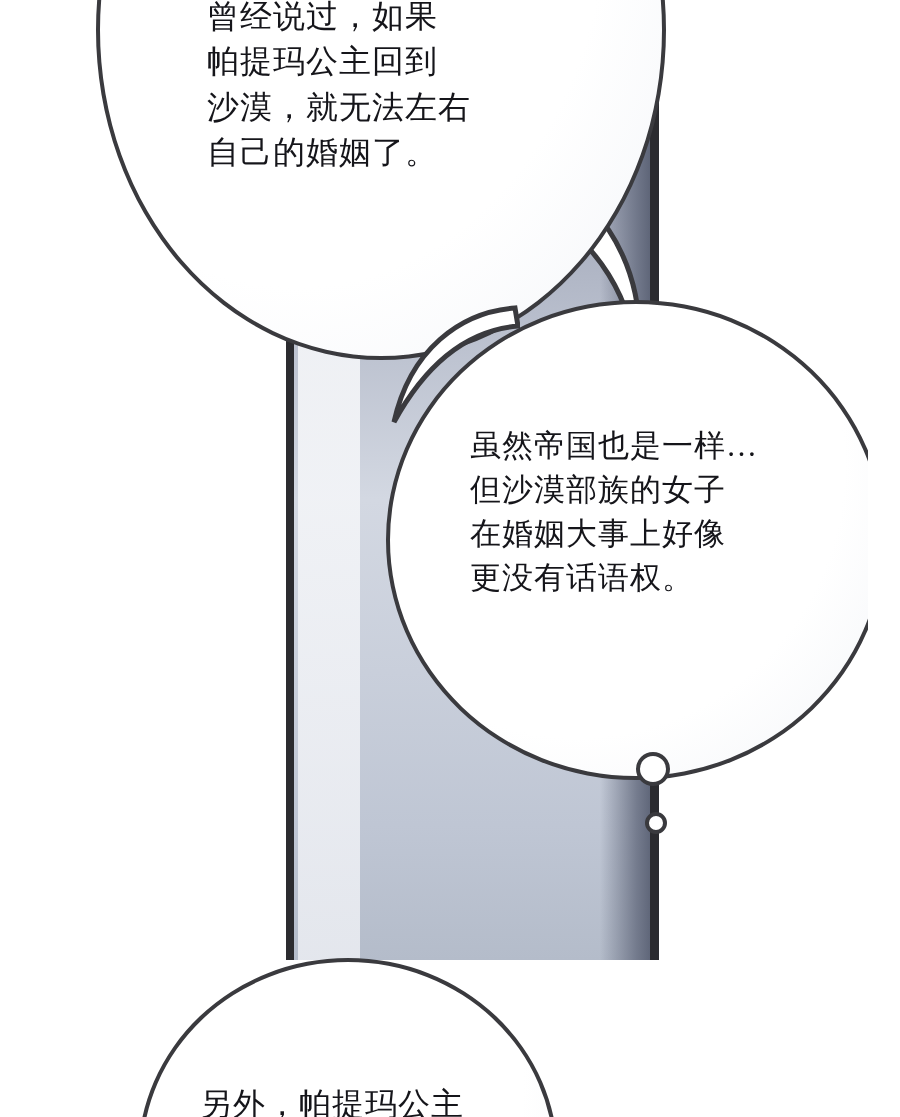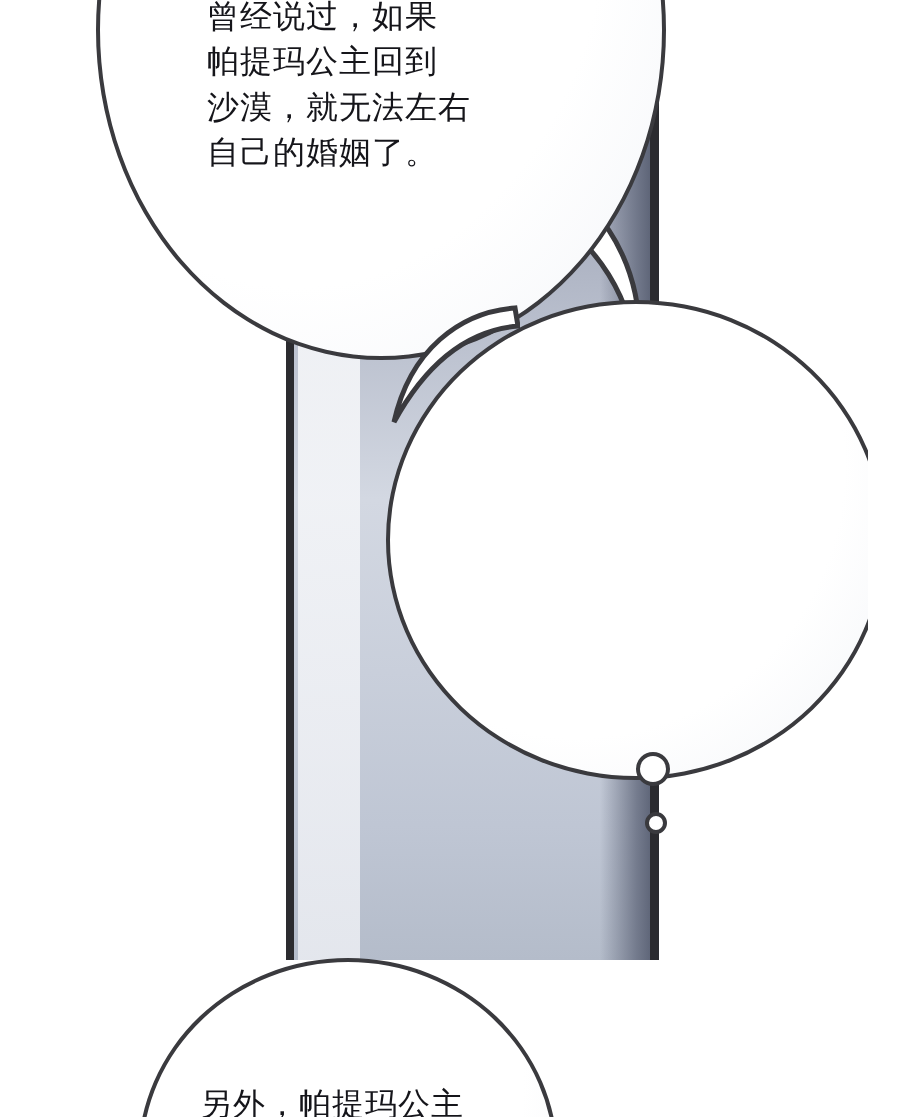--- a/index.html
+++ b/index.html
@@ -167,20 +167,24 @@
   <div class="balloon-text text-1">曾经说过，如果
 帕提玛公主回到
 沙漠，就无法左右
 自己的婚姻了。</div>
 
   <svg class="tail-2" viewBox="0 0 130 130">
     <path d="M125,8 C70,12 20,50 4,122 C38,60 80,30 128,26 Z" fill="#ffffff" stroke="#3a3a3e" stroke-width="5"></path>
   </svg>
 
   <div class="balloon balloon-2"></div>
+  <div class="balloon-text text-2">虽然帝国也是一样…
+但沙漠部族的女子
+在婚姻大事上好像
+更没有话语权。</div>
 
   <div class="dot dot-a"></div>
   <div class="dot dot-b"></div>
 
   <div class="balloon balloon-3"></div>
   <div class="balloon-text text-3">另外，帕提玛公主</div>
 
 </div>
 
 </body></html>

